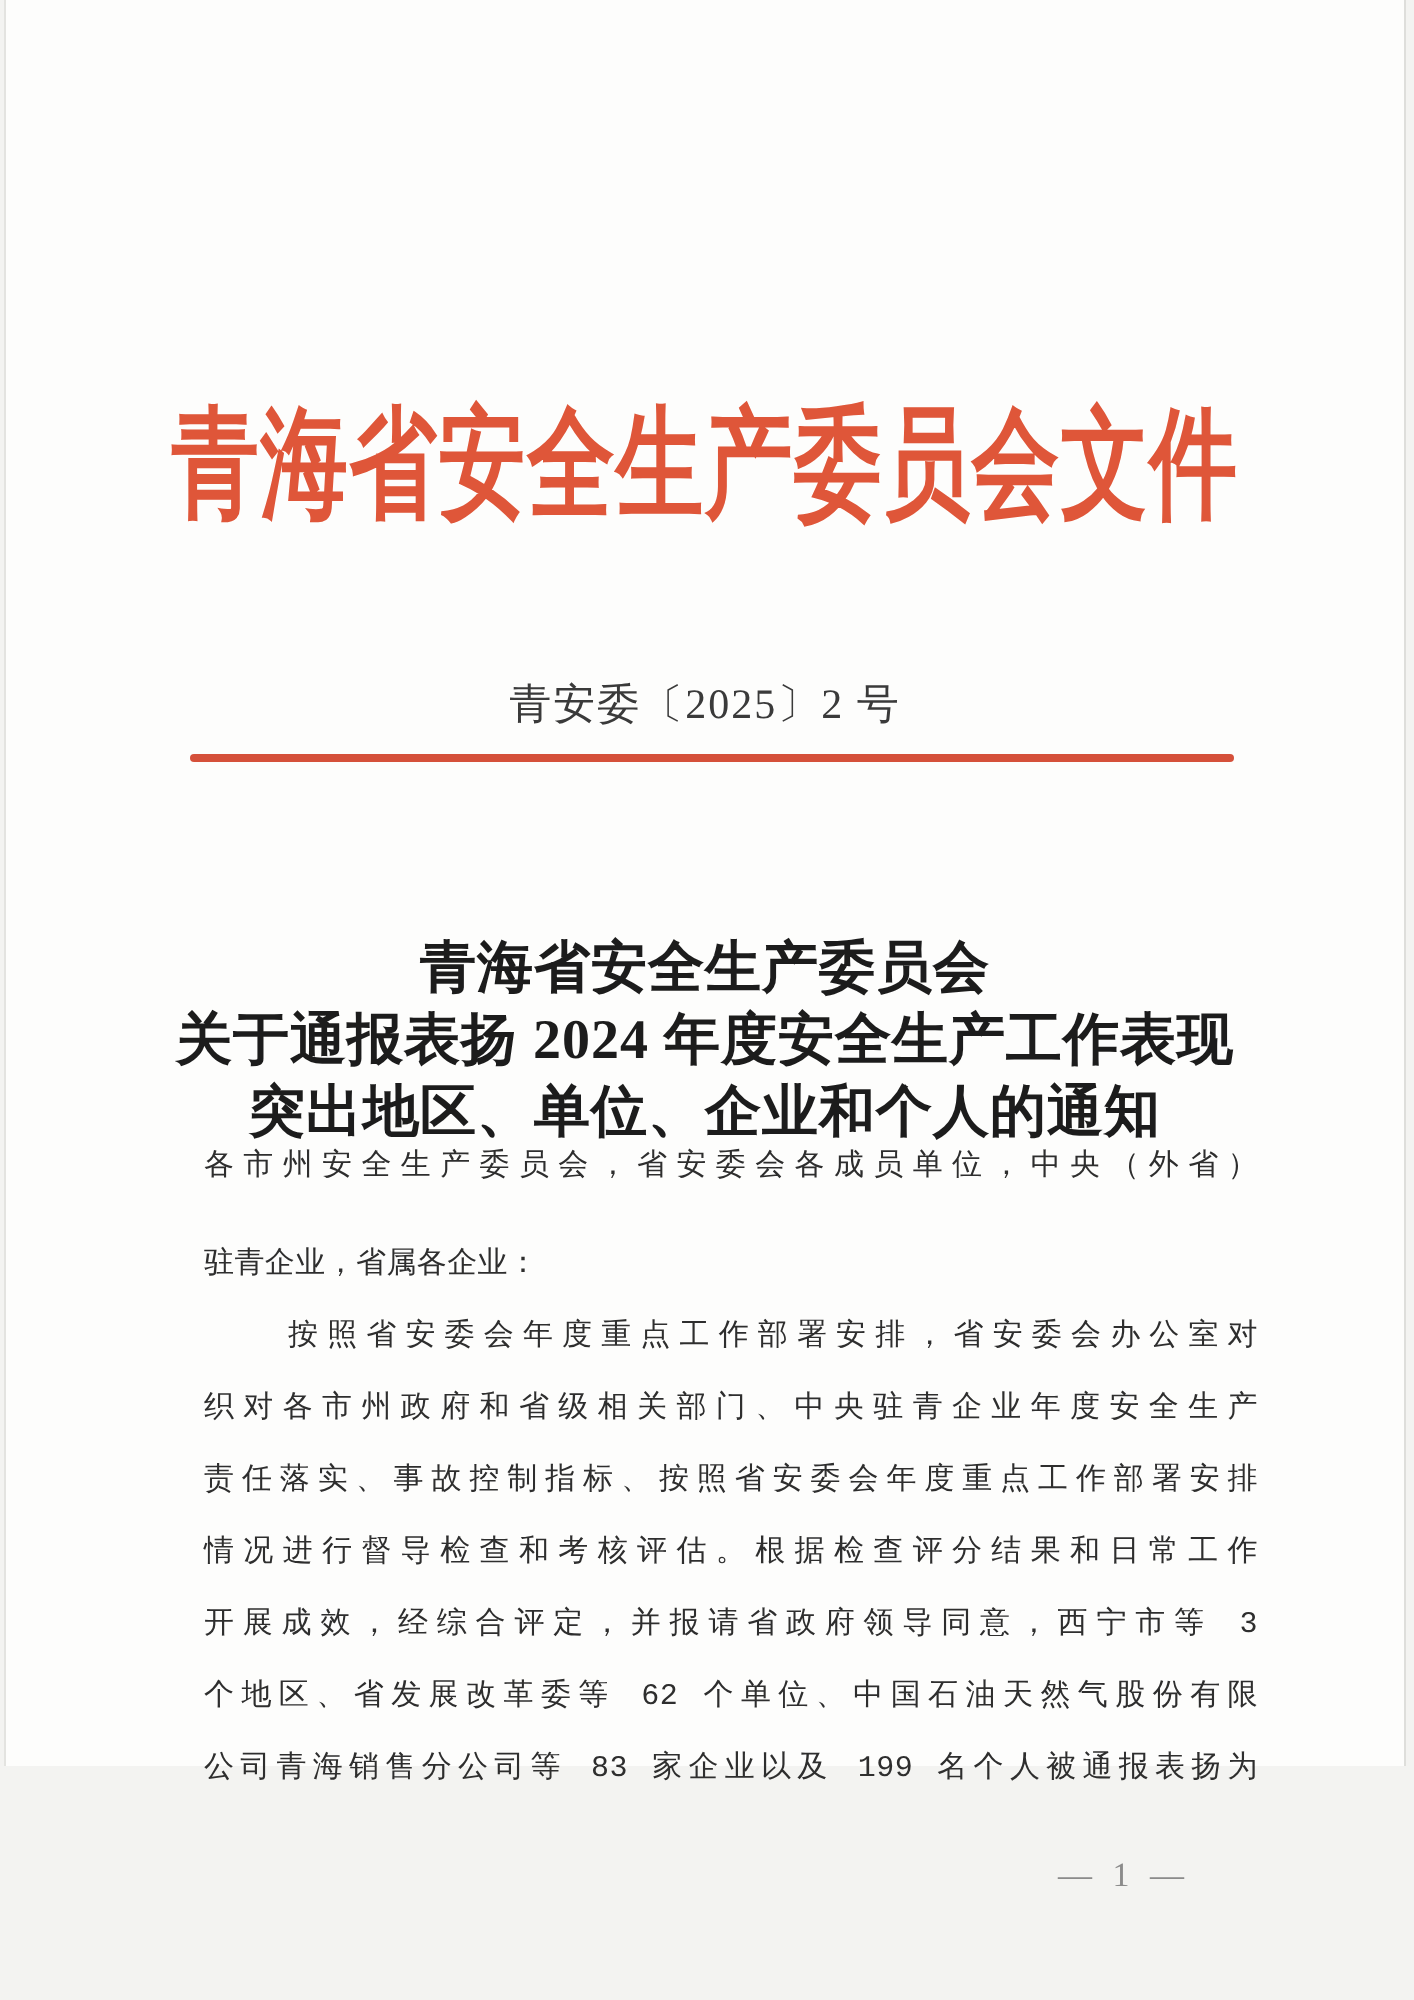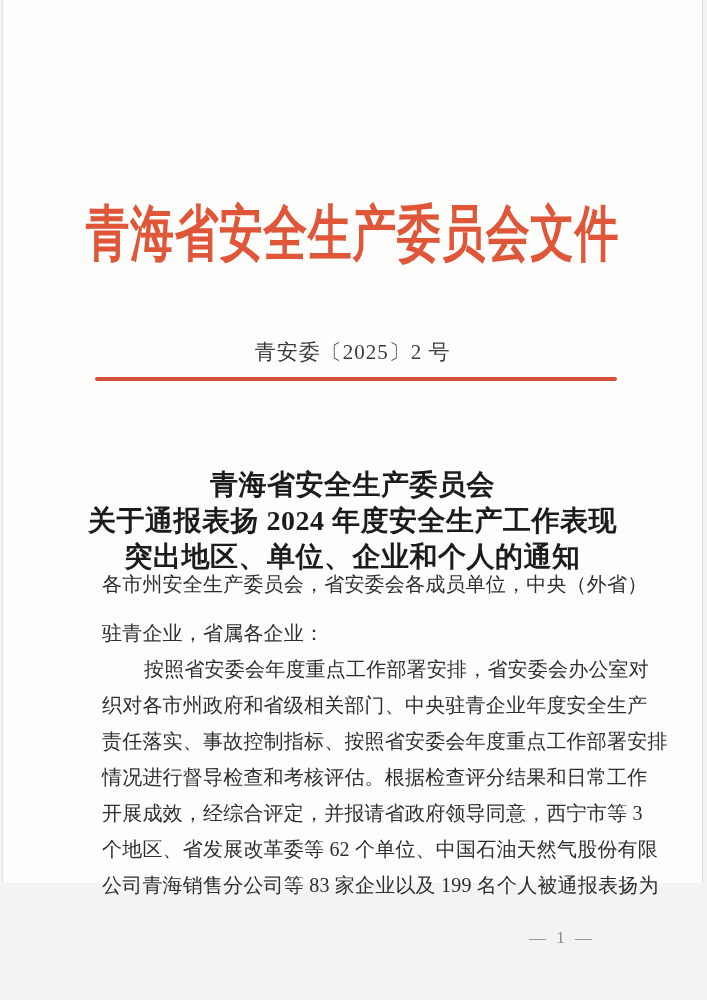--- a/index.html
+++ b/index.html
@@ -73,27 +73,28 @@
     margin-top: 40px;
   }
   .body-block {
     position: absolute;
     top: 566px;
     left: 99px;
     width: 527px;
     color: #2e2e2e;
   }
   .body-line {
-    font-size: 20px;
+    font-size: 15px;
     line-height: 36px;
     height: 36px;
     white-space: nowrap;
     text-align: justify;
     text-align-last: justify;
     letter-spacing: 0.2px;
+    font-family: Liberation Mono, monospace;
   }
   .body-line.short {
     text-align: left;
     text-align-last: left;
     margin-top: 13px;
   }
   .body-line.indent {
     padding-left: 42px;
     box-sizing: border-box;
   }

